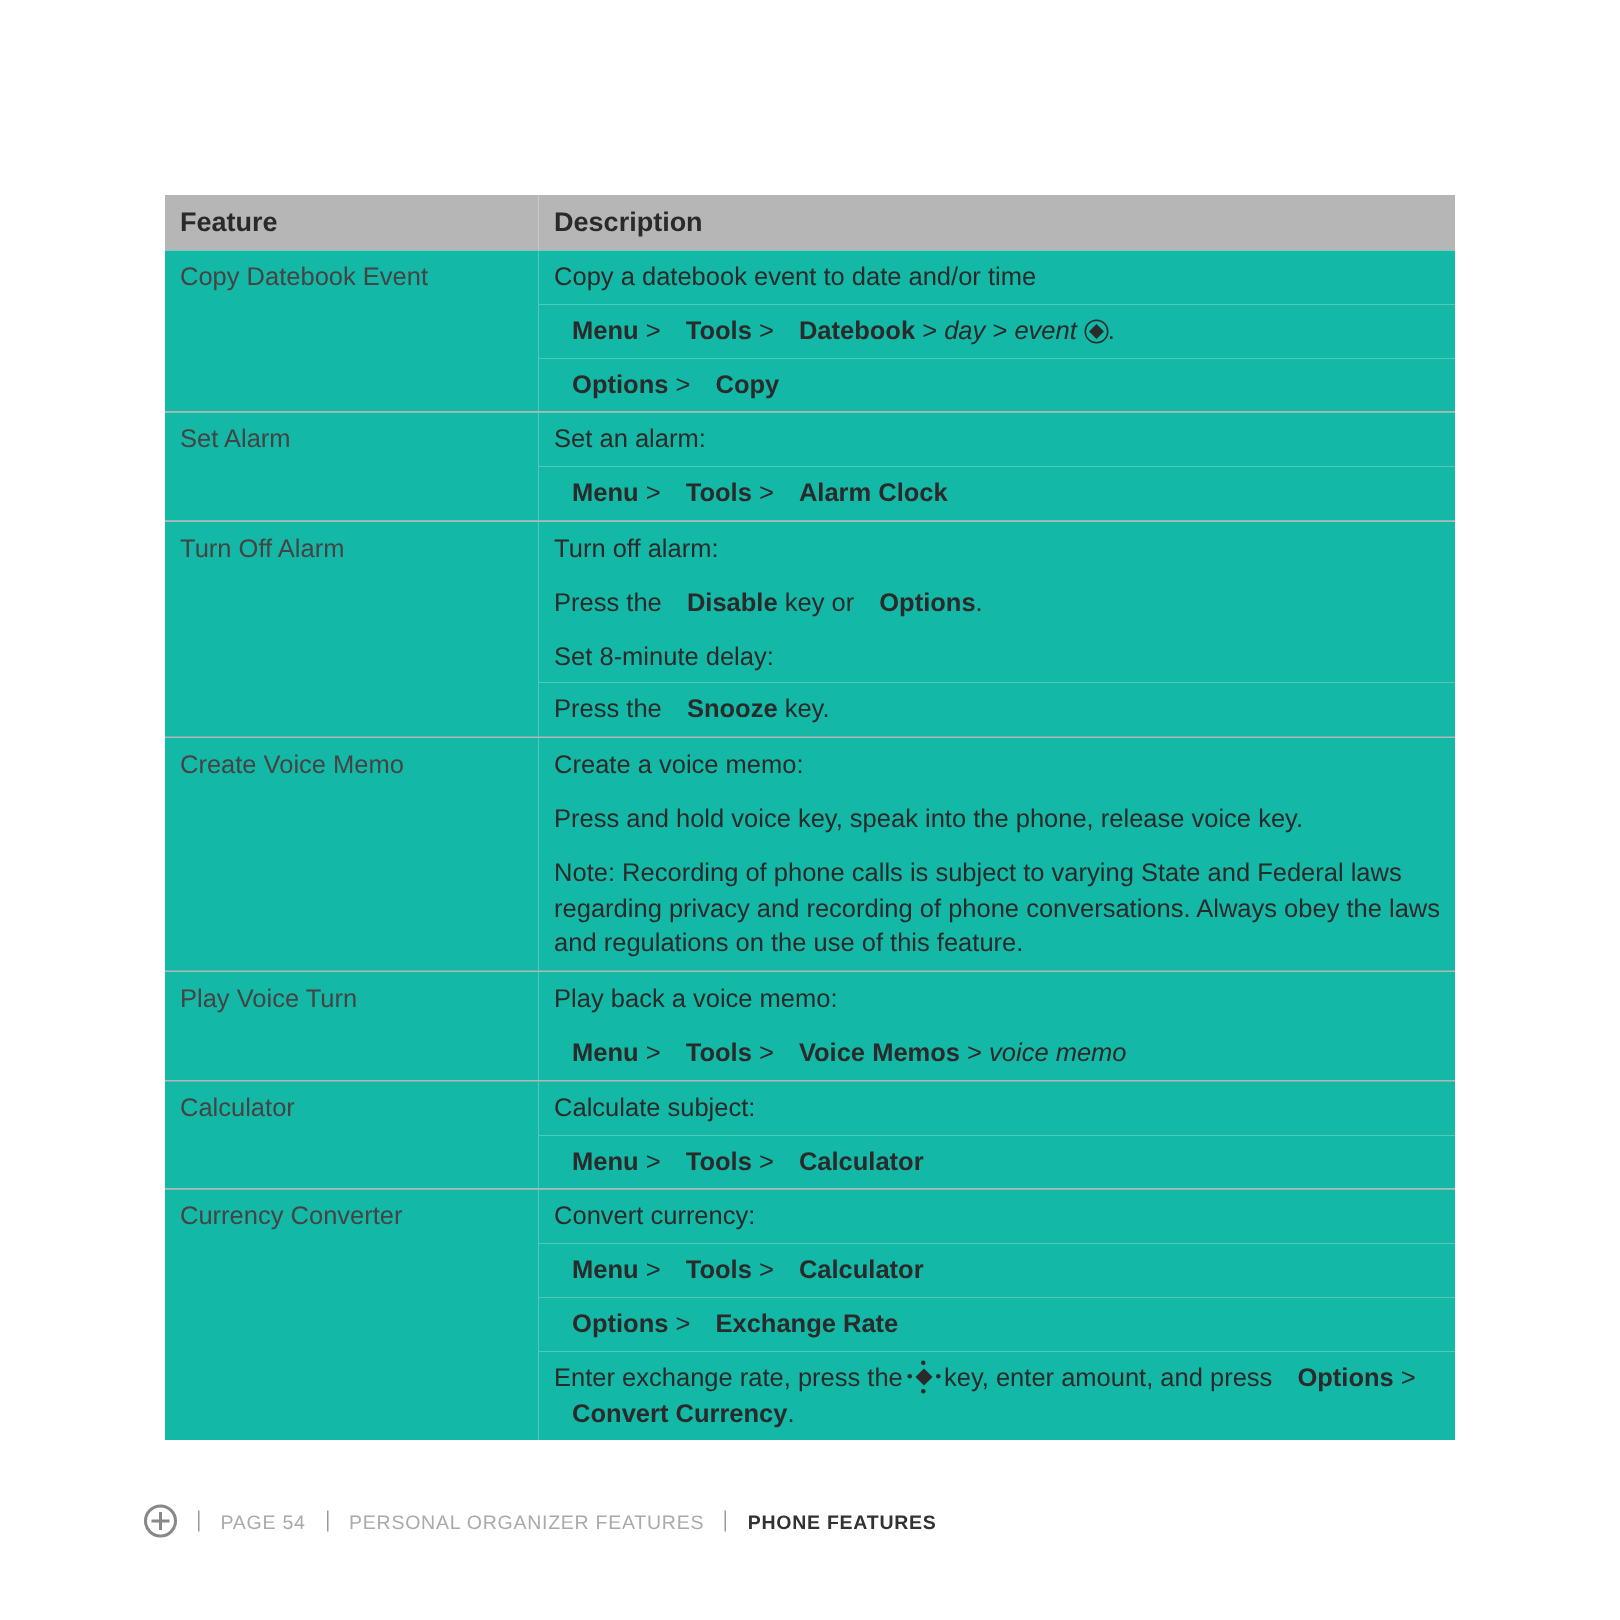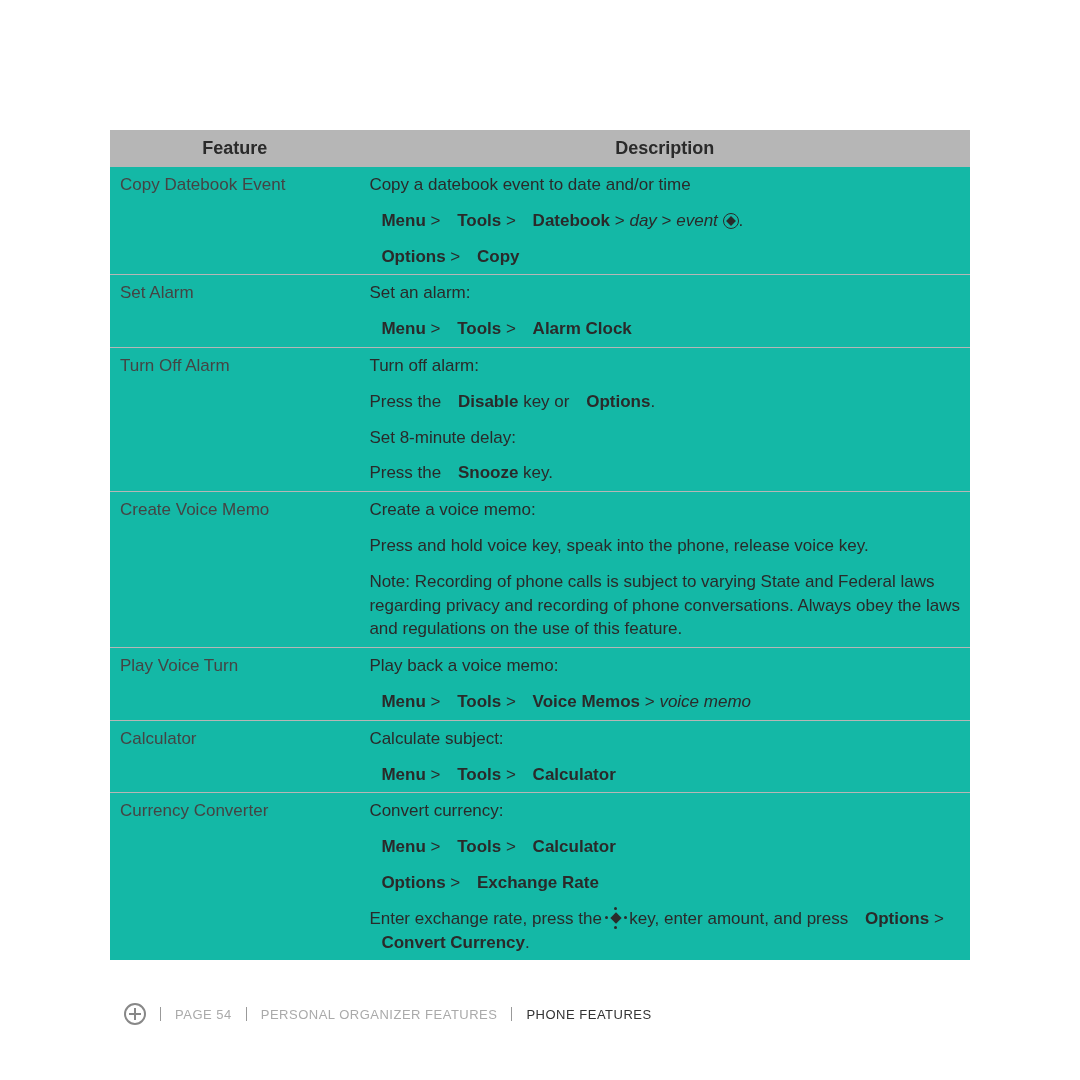--- a/index.html
+++ b/index.html
@@ -1,41 +1,41 @@
 <!DOCTYPE html>
 <html><head>
 <meta charset="utf-8">
 <style>
   * { box-sizing: border-box; margin: 0; padding: 0; }
   html, body { width: 1080px; height: 1080px; background: #fff; font-family: "Segoe UI", "Helvetica Neue", Arial, sans-serif; color: #2a2a2a; }
   .page { width: 1080px; height: 1080px; position: relative; padding: 130px 110px 0 110px; }
   table.feat { width: 100%; border-collapse: collapse; table-layout: fixed; }
-  .feat th { background: #b6b6b6; text-align: center; font-weight: 700; font-size: 18px; padding: 8px 10px; color: #2a2a2a; }
+  .feat th { background: #b6b6b6; text-align: left; font-weight: 700; font-size: 18px; padding: 8px 10px; color: #2a2a2a; }
   .feat th.c1 { width: 29%; }
   .feat td { background: #14b8a6; vertical-align: top; font-size: 17px; padding: 6px 10px; line-height: 1.4; }
   .feat td.fname { color: #444; }
   .sep td { border-top: 1px solid #b6b6b6; margin-left: 28px; }
   .b { font-weight: 700; margin-left: 12px; }
   .i { font-style: italic; }
   .nav-icon-ring { display:inline-block; width:16px; height:16px; border:1.5px solid #2a2a2a; border-radius:50%; position:relative; vertical-align:-3px; }
   .nav-icon-ring:before { content:""; position:absolute; left:50%; top:50%; width:7px; height:7px; background:#2a2a2a; transform:translate(-50%,-50%) rotate(45deg); }
   .nav-icon-dots { display:inline-block; position:relative; width:18px; height:18px; vertical-align:-3px; }
   .nav-icon-dots:before { content:""; position:absolute; left:50%; top:50%; width:8px; height:8px; background:#2a2a2a; transform:translate(-50%,-50%) rotate(45deg); }
   .nav-icon-dots .d1,.nav-icon-dots .d2,.nav-icon-dots .d3,.nav-icon-dots .d4{ position:absolute; width:3px; height:3px; background:#2a2a2a; border-radius:50%; }
   .nav-icon-dots .d1{left:-2px; top:7.5px;}
   .nav-icon-dots .d2{right:-2px; top:7.5px;}
   .nav-icon-dots .d3{top:-2px; left:7.5px;}
   .nav-icon-dots .d4{bottom:-2px; left:7.5px;}
-  .footer { position:absolute; left:124px; bottom:55px; display:flex; align-items:center; gap:14px; font-size:13px; letter-spacing:0.5px; }
+  .footer { position:absolute; left:96px; bottom:55px; display:flex; align-items:center; gap:14px; font-size:13px; letter-spacing:0.5px; }
   .footer .logo { width:22px; height:22px; border:2px solid #888; border-radius:50%; position:relative; }
   .footer .logo:before { content:""; position:absolute; left:3px; right:3px; top:50%; height:2px; background:#888; transform:translateY(-50%);}
   .footer .logo:after { content:""; position:absolute; left:50%; top:3px; bottom:3px; width:2px; background:#888; transform:translateX(-50%);}
   .footer .divider { width:1px; height:14px; background:#999; }
   .footer .muted { color:#aaa; }
-  .footer .bold { color:#333; font-weight:400; }
+  .footer .bold { color:#333; font-weight:700; }
 </style>
 </head>
 <body>
 
 <div class="page">
 
   <table class="feat">
     <colgroup>
         <col class="c1">
         <col>

